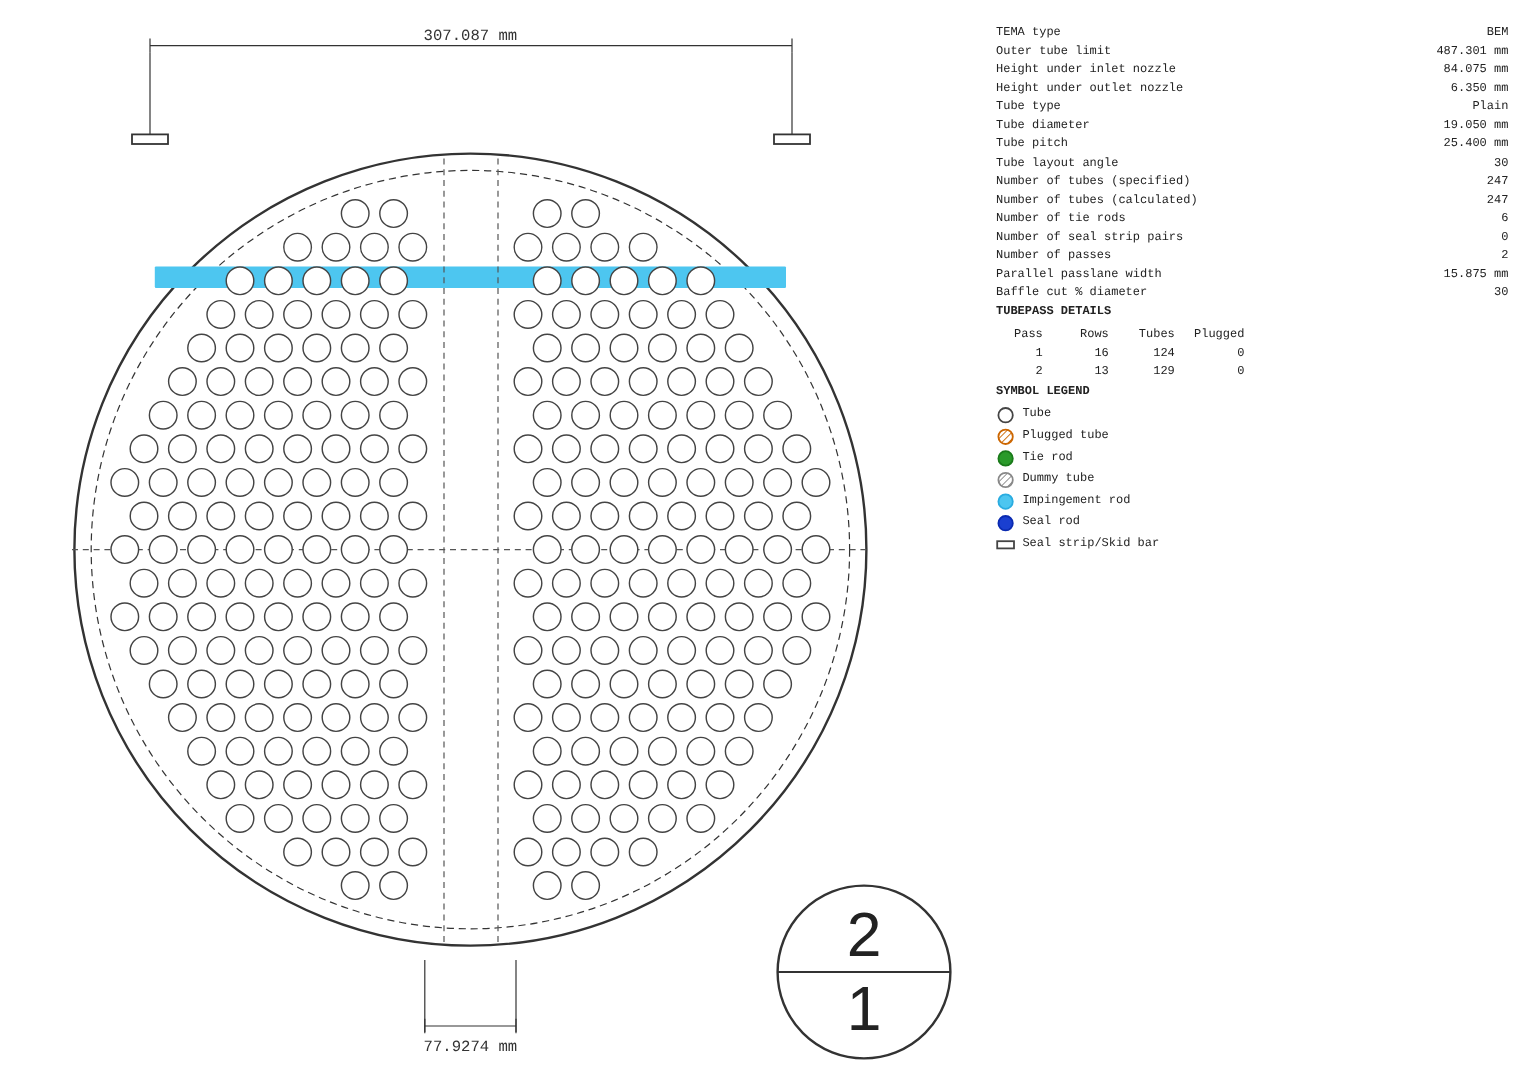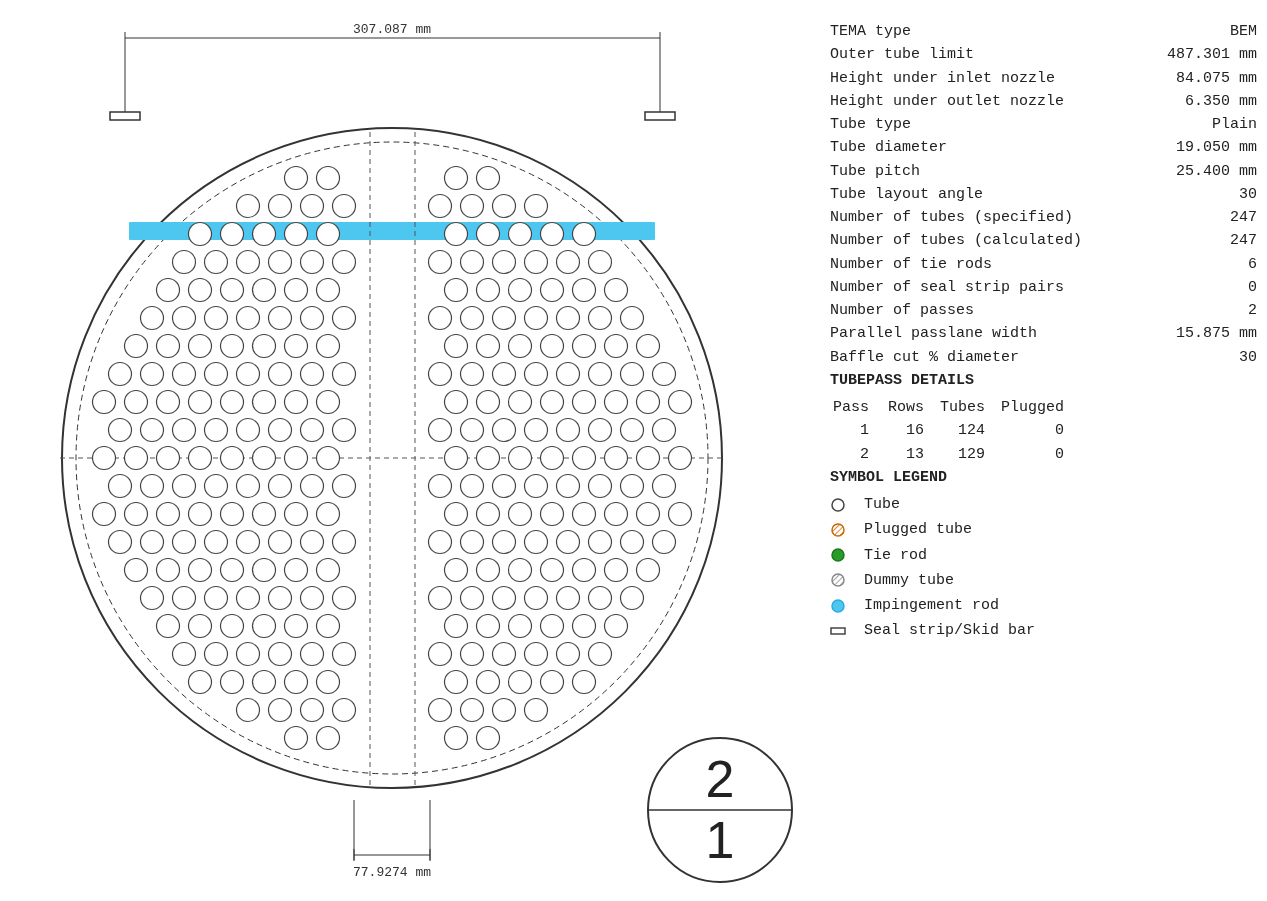--- a/index.html
+++ b/index.html
@@ -24,21 +24,21 @@
     #diagram-area {
       width: 820px;
       height: 901px;
       position: relative;
       flex-shrink: 0;
     }
 
     #info-panel {
       flex: 1;
       padding: 20px 10px 10px 10px;
-      font-size: 15px;
+      font-size: 10px;
       line-height: 1.55;
     }
 
     .info-row {
       display: flex;
       justify-content: space-between;
       white-space: nowrap;
     }
     .info-label { padding-right: 8px; }
     .info-value { text-align: right; }
@@ -55,21 +55,20 @@
     .tubepass-table td {
       padding: 0 16px 0 0;
       min-width: 55px;
       text-align: right;
     }
 
     .legend-item {
       display: flex;
       align-items: center;
       margin: 2px 0;
-      gap: 12px;
     }
     .legend-icon {
       width: 16px;
       height: 16px;
       margin-right: 6px;
       flex-shrink: 0;
       display: inline-flex;
       align-items: center;
       justify-content: center;
     }
@@ -542,20 +541,28 @@
 
     <div class="legend-item">
       <span class="legend-icon">
         <svg width="16" height="16" viewBox="0 0 16 16">
             <circle cx="8" cy="8" r="6" fill="#4dc6f0" stroke="#2aace0" stroke-width="1.5"></circle>
           </svg>
       </span>
       <span>Impingement rod</span>
     </div>
 
+    <div class="legend-item">
+      <span class="legend-icon">
+        <svg width="16" height="16" viewBox="0 0 16 16">
+            <circle cx="8" cy="8" r="6" fill="#1a3fd0" stroke="#0a2ab0" stroke-width="1.5"></circle>
+          </svg>
+      </span>
+      <span>Seal rod</span>
+    </div>
 
     <div class="legend-item">
       <span class="legend-icon">
         <svg width="16" height="16" viewBox="0 0 16 16">
             <rect x="1" y="5" width="14" height="6" fill="white" stroke="#444" stroke-width="1.5"></rect>
           </svg>
       </span>
       <span>Seal strip/Skid bar</span>
     </div>
 

